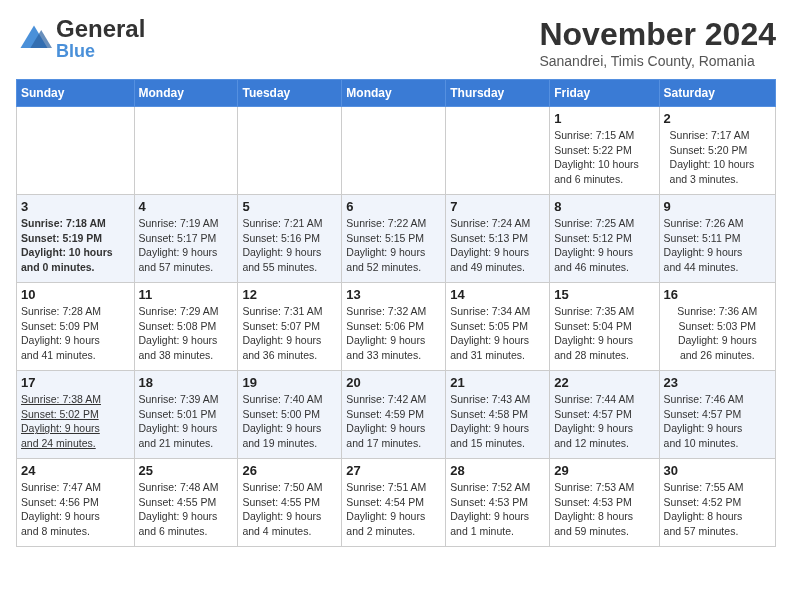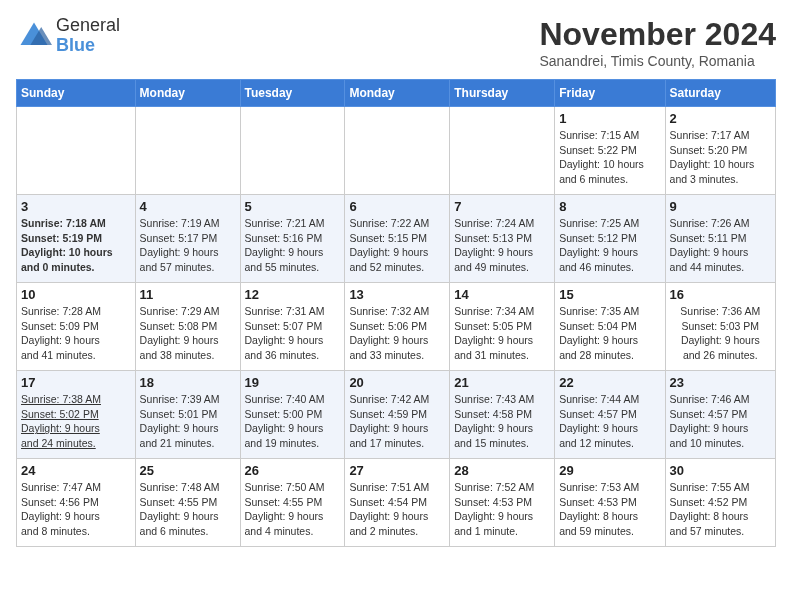--- a/index.html
+++ b/index.html
@@ -19,22 +19,22 @@
     .logo {
       display: flex;
       align-items: center;
     }
     .logo-text {
       display: flex;
       flex-direction: column;
       line-height: 1.1;
     }
     .logo-general {
-      font-size: 18px;
-      font-weight: normal;
+      font-size: 24px;
+      font-weight: bold;
       color: #333;
     }
     .logo-blue {
       font-size: 18px;
       font-weight: bold;
       color: #4a90d9;
     }
     .logo-icon {
       width: 36px;
       height: 36px;
@@ -132,21 +132,21 @@
         <td class="empty"></td>
         <td>
           <div class="day-num">1</div>
           <div class="day-info" style="white-space: pre-line;">Sunrise: 7:15 AM
 Sunset: 5:22 PM
 Daylight: 10 hours
 and 6 minutes.</div>
         </td>
         <td>
           <div class="day-num">2</div>
-          <div class="day-info" style="white-space: pre-line;">Sunrise: 7:17 AM
+          <div class="day-info" style="white-space: pre-line; margin-left: 6px;">Sunrise: 7:17 AM
 Sunset: 5:20 PM
 Daylight: 10 hours
 and 3 minutes.</div>
         </td>
       </tr>
       <tr>
         <td>
           <div class="day-num">3</div>
           <div class="day-info" style="white-space: pre-line; font-weight: bold;">Sunrise: 7:18 AM
 Sunset: 5:19 PM

